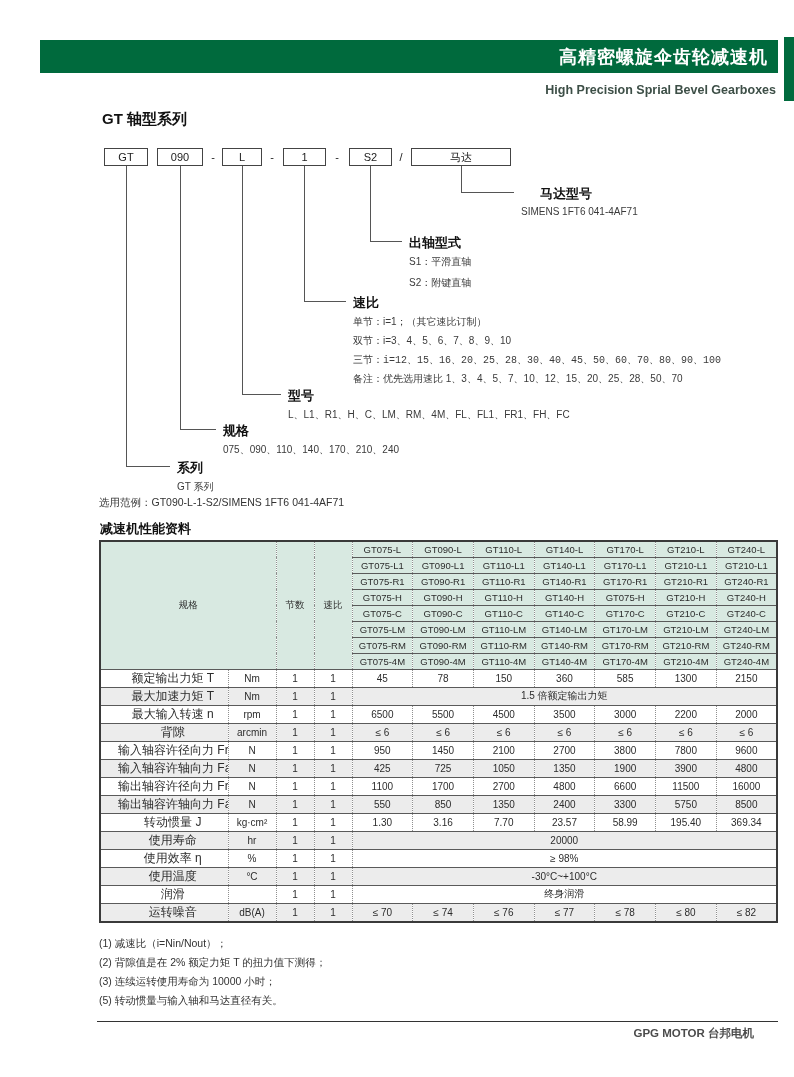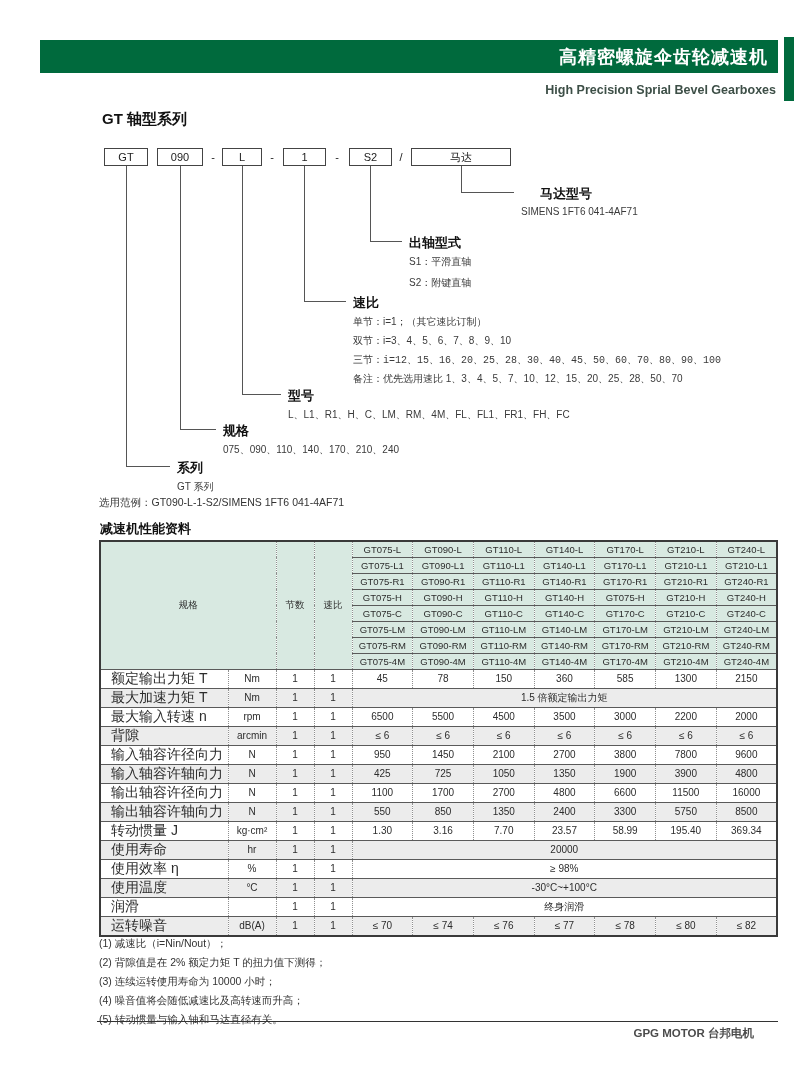--- a/index.html
+++ b/index.html
@@ -31,21 +31,21 @@
   .table-title { position:absolute; left:60px; top:520px; font-size:13px; font-weight:bold; color:#111; }
   .spec-table-wrap { position:absolute; left:59px; top:540px; width:679px; }
   table.spec { border-collapse:collapse; table-layout:fixed; width:679px; border:2px solid #3a3a3a; }
   table.spec td { border-top:1px solid #5a5a5a; border-bottom:1px solid #5a5a5a;
                   border-left:1px dotted #8f8f8f; border-right:1px dotted #8f8f8f;
                   font-size:10px; color:#2c2c2c; text-align:center; overflow:hidden; white-space:nowrap; }
   table.spec tr.hdr td { background:#d8e9e1; height:16px; font-size:9.5px; }
   table.spec td.corner { font-size:11px; }
   table.spec tr.body td { height:18px; }
   table.spec tr.alt td { background:#ececec; }
-  table.spec td.rowlabel { text-align:left; padding-left:10px; font-size:14px; }
+  table.spec td.rowlabel { text-align:center; padding-left:17px; font-size:12px; }
 
   
   .notes { position:absolute; left:59px; top:934px; font-size:10.5px; color:#333; line-height:19px; }
   .footer-line { position:absolute; left:57px; top:1021px; width:681px; border-top:1.5px solid #333; }
   .footer-text { position:absolute; left:57px; top:1026px; width:681px; text-align:right; padding-right:24px;
                  font-size:11.5px; font-weight:bold; color:#4b4b4b; }
 </style>
 </head>
 <body>
 
@@ -341,20 +341,19 @@
             <td>≤ 82</td>
           </tr>
         </tbody>
     </table>
   </div>
 
   <div class="notes" id="notes">
       <div>(1) 减速比（i=Nin/Nout）；</div>
       <div>(2) 背隙值是在 2% 额定力矩 T 的扭力值下测得；</div>
       <div>(3) 连续运转使用寿命为 10000 小时；</div>
-      <div>(4) 噪音值将会随低减速比及高转速而升高；</div>
       <div>(5) 转动惯量与输入轴和马达直径有关。</div>
     </div>
 
   <div class="footer-line"></div>
   <div class="footer-text">GPG MOTOR 台邦电机</div>
 
 </div>
 
 </body></html>

